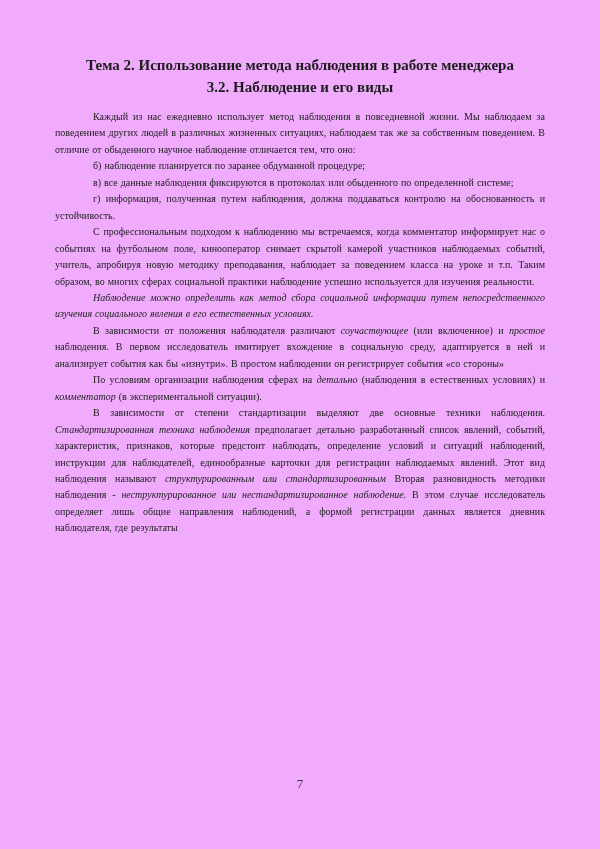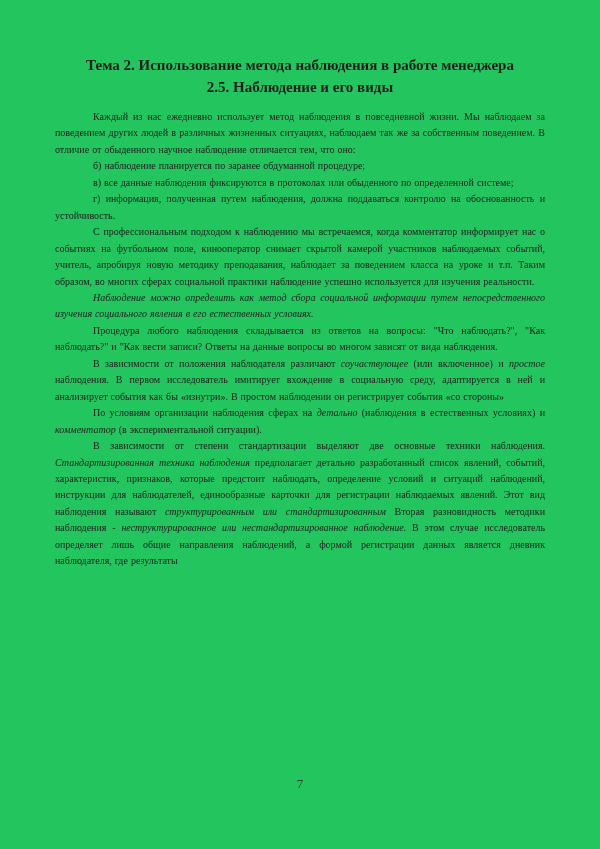--- a/index.html
+++ b/index.html
@@ -4,21 +4,21 @@
 <style>
   html, body {
     margin: 0;
     padding: 0;
     background: #ffffff;
   }
   .page {
     position: relative;
     width: 600px;
     height: 849px;
-    background: #22c55e;
+    background: #f0abfc;
     font-family: "Liberation Serif", "DejaVu Serif", serif;
     color: #1c1c1c;
     overflow: hidden;
   }
   .content {
     position: absolute;
     left: 55px;
     top: 54px;
     width: 490px;
   }
@@ -52,37 +52,36 @@
   }
 </style>
 </head>
 <body>
 
 <div class="page">
   <div class="content">
 
     <div class="title">
       <div>Тема 2. Использование метода наблюдения в работе менеджера</div>
-      <div>2.5. Наблюдение и его виды</div>
+      <div>3.2. Наблюдение и его виды</div>
     </div>
 
     <p class="para"><span>Каждый из нас ежедневно использует метод наблюдения в повседневной жизни. Мы наблюдаем за поведением других людей в различных жизненных ситуациях, наблюдаем так же за собственным поведением. В отличие от обыденного научное наблюдение отличается тем, что оно:</span></p>
 
 
     <p class="para"><span>б) наблюдение планируется по заранее обдуманной процедуре;</span></p>
 
     <p class="para"><span>в) все данные наблюдения фиксируются в протоколах или обыденного по определенной системе;</span></p>
 
     <p class="para"><span>г) информация, полученная путем наблюдения, должна поддаваться контролю на обоснованность и устойчивость.</span></p>
 
     <p class="para"><span>С профессиональным подходом к наблюдению мы встречаемся, когда комментатор информирует нас о событиях на футбольном поле, кинооператор снимает скрытой камерой участников наблюдаемых событий, учитель, апробируя новую методику преподавания, наблюдает за поведением класса на уроке и т.п. Таким образом, во многих сферах социальной практики наблюдение успешно используется для изучения реальности.</span></p>
 
     <p class="para"><span class="it">Наблюдение можно определить как метод сбора социальной информации путем непосредственного изучения социального явления в его естественных условиях.</span></p>
 
-    <p class="para"><span>Процедура любого наблюдения складывается из ответов на вопросы: "Что наблюдать?", "Как наблюдать?" и "Как вести записи? Ответы на данные вопросы во многом зависят от вида наблюдения.</span></p>
 
 
     <p class="para"><span>В зависимости от положения наблюдателя различают </span><span class="it">соучаствующее</span><span> (или включенное) и </span><span class="it">простое</span><span> наблюдения. В первом исследователь имитирует вхождение в социальную среду, адаптируется в ней и анализирует события как бы «изнутри». В простом наблюдении он регистрирует события «со стороны»</span></p>
 
     <p class="para"><span>По условиям организации наблюдения сферах на </span><span class="it">детально</span><span> (наблюдения в естественных условиях) и </span><span class="it">комментатор</span><span> (в экспериментальной ситуации).</span></p>
 
     <p class="para"><span>В зависимости от степени стандартизации выделяют две основные техники наблюдения. </span><span class="it">Стандартизированная техника наблюдения</span><span> предполагает детально разработанный список явлений, событий, характеристик, признаков, которые предстоит наблюдать, определение условий и ситуаций наблюдений, инструкции для наблюдателей, единообразные карточки для регистрации наблюдаемых явлений. Этот вид наблюдения называют </span><span class="it">структурированным или стандартизированным</span><span> Вторая разновидность методики наблюдения - </span><span class="it">неструктурированное или нестандартизированное наблюдение.</span><span> В этом случае исследователь определяет лишь общие направления наблюдений, а формой регистрации данных является дневник наблюдателя, где результаты</span></p>
 
   </div>
 

